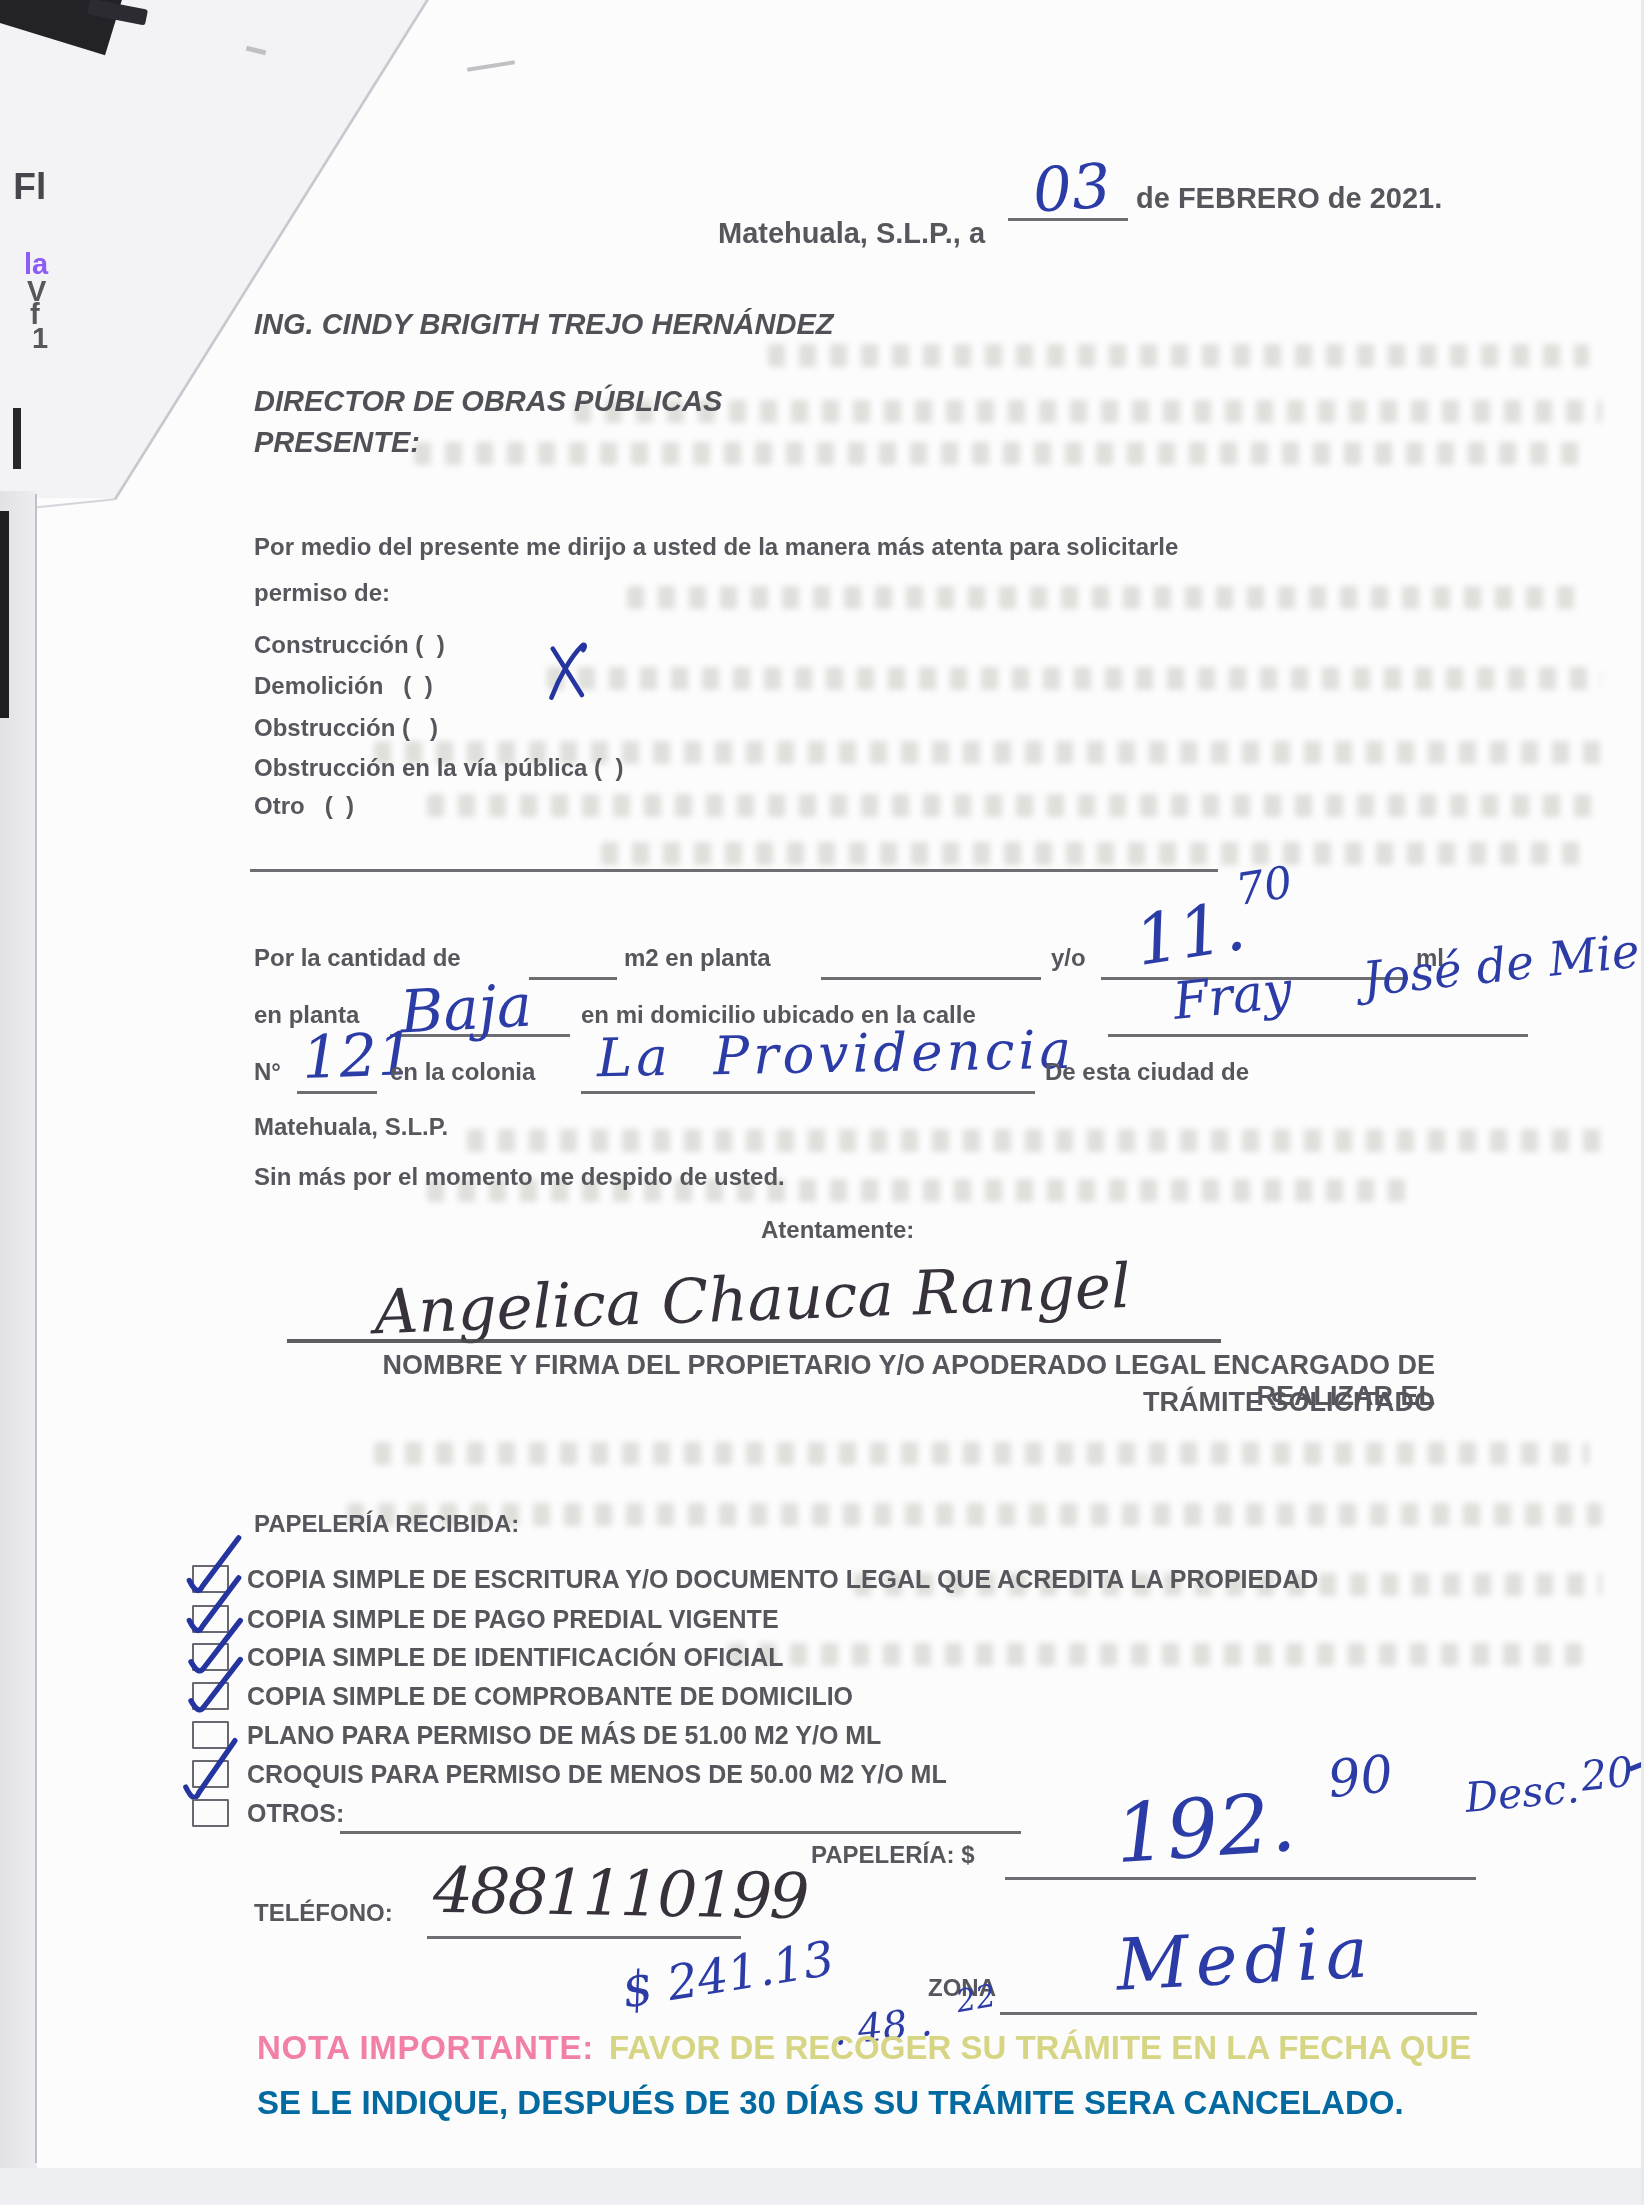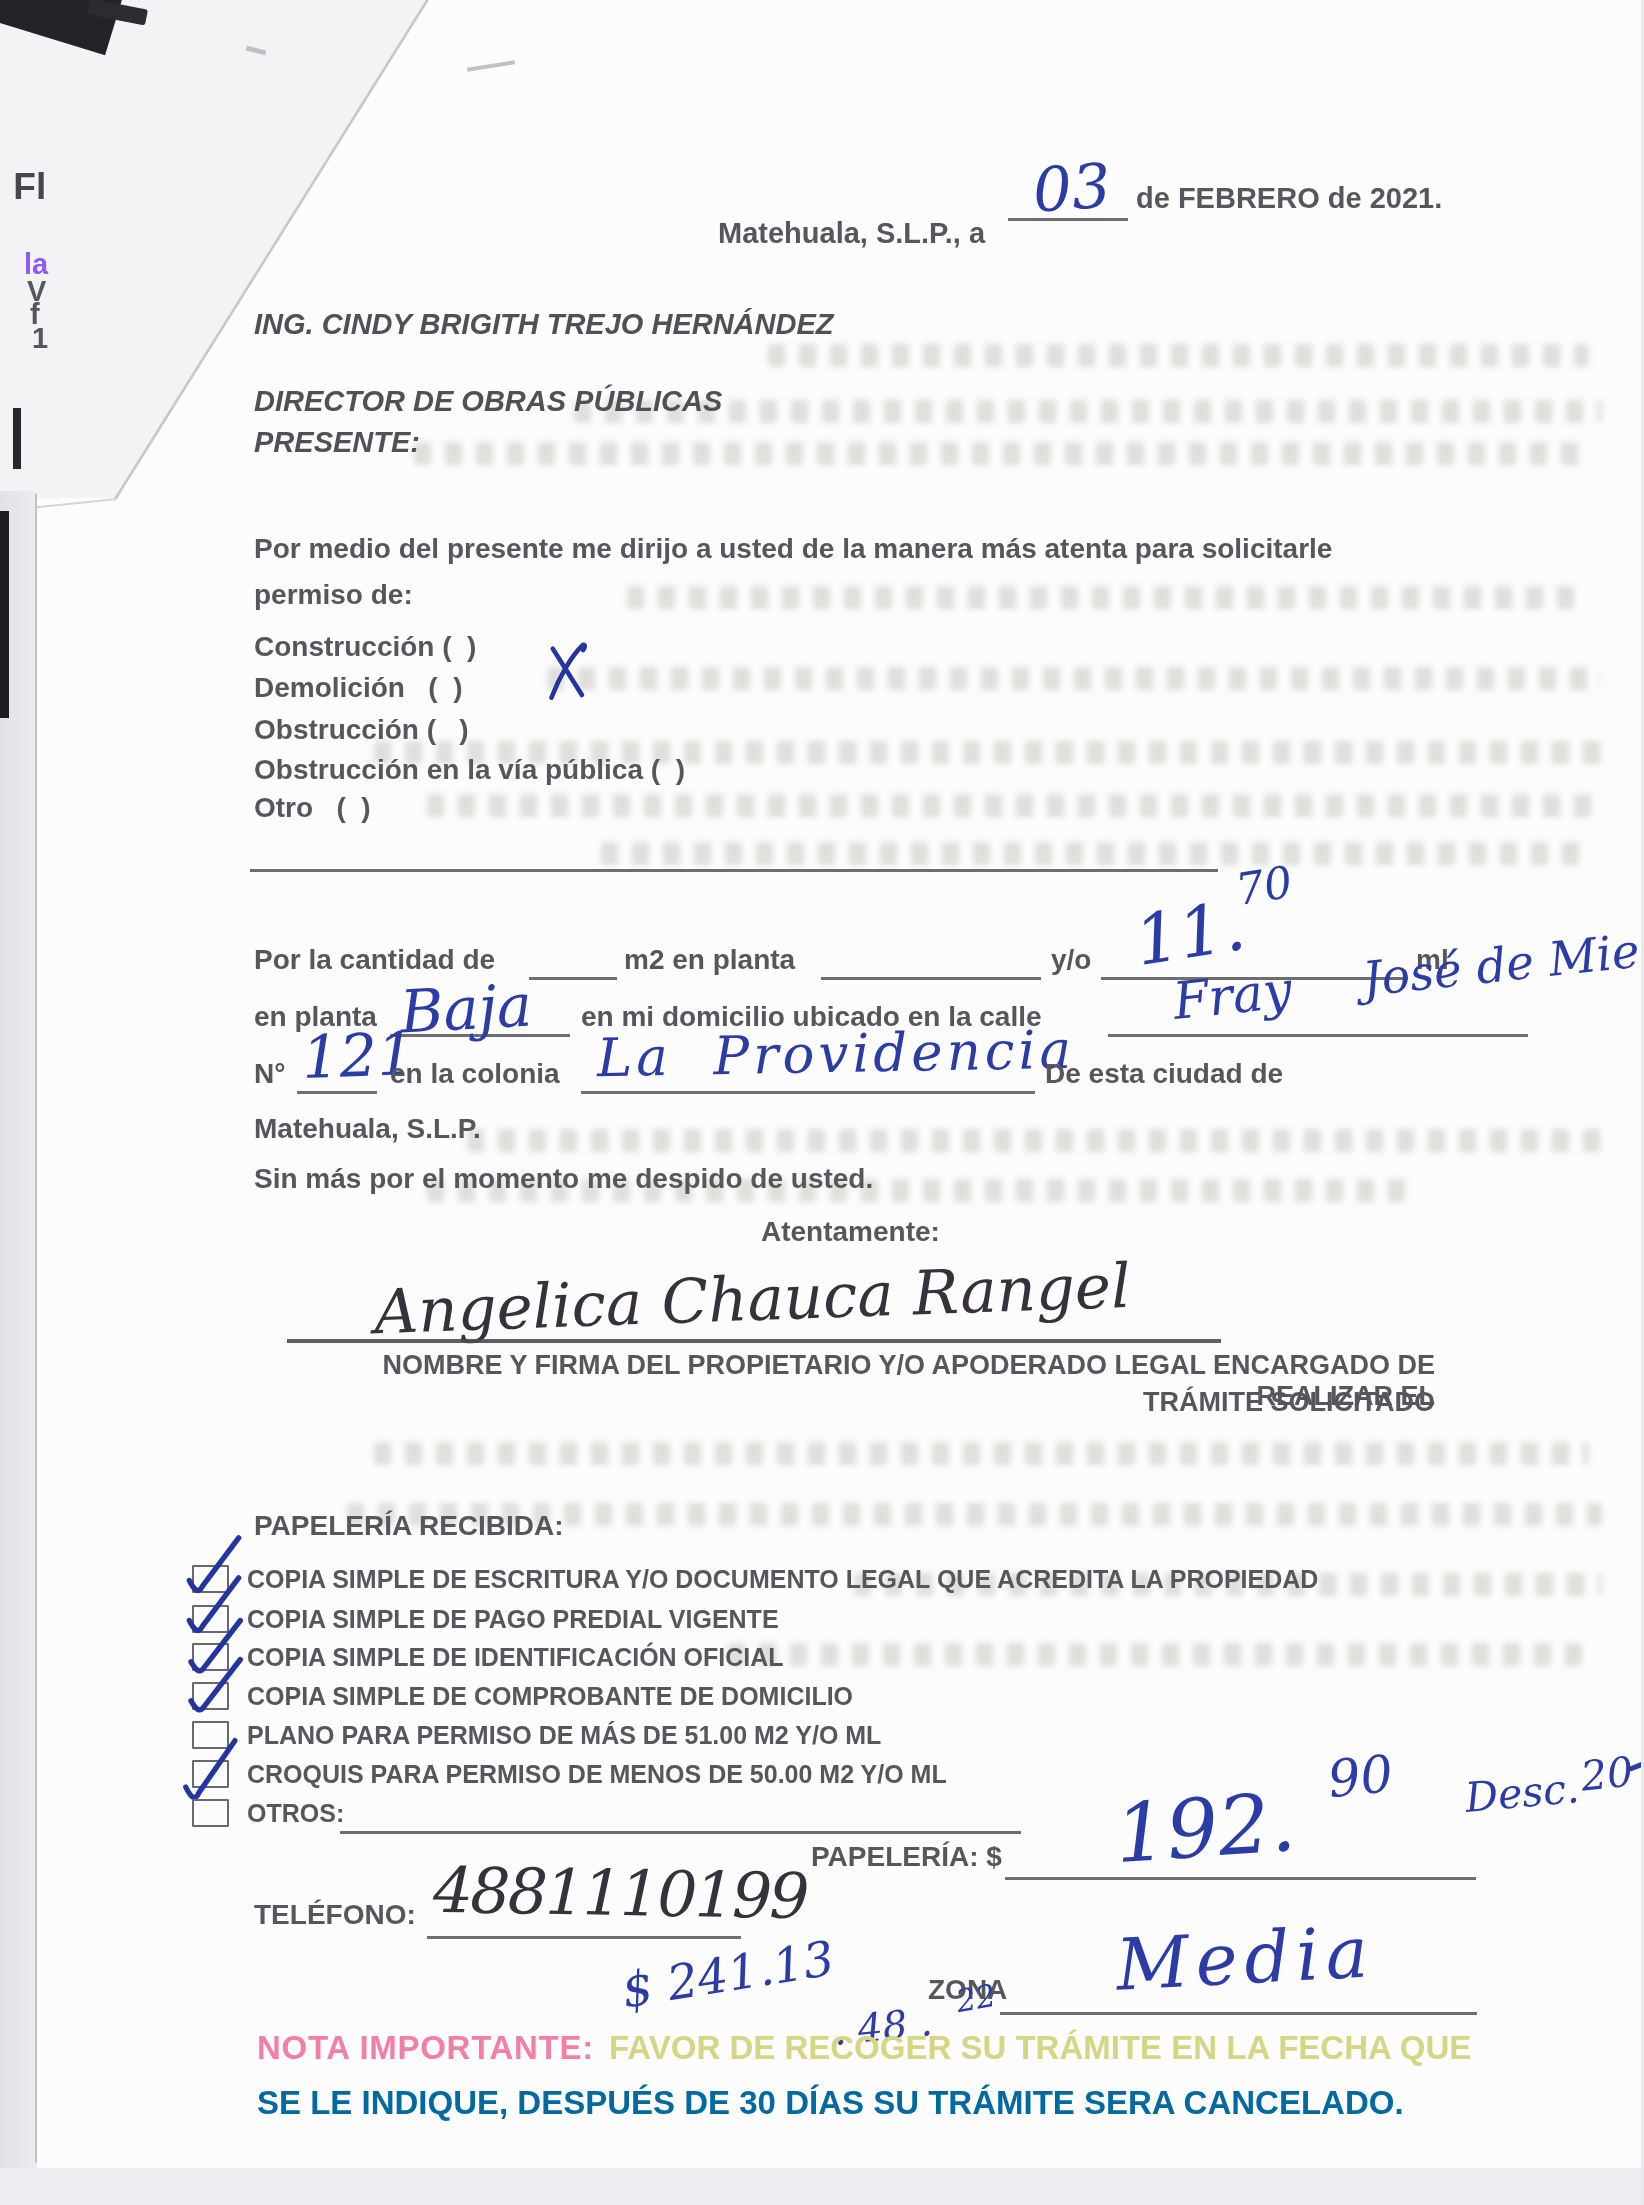--- a/index.html
+++ b/index.html
@@ -1,19 +1,19 @@
 <!DOCTYPE html>
 <html style="font-size:10.7px"><head>
 <meta charset="utf-8">
 <style>
   html,body{margin:0;padding:0;background:#e8e9ec;}
   #page{position:relative;width:1641px;height:2205px;background:#fcfcfd;overflow:hidden;
         font-family:"Liberation Sans",sans-serif;}
   .abs{position:absolute;white-space:pre;}
-  .t{font-weight:bold;color:#56565c;font-size:28px;}
+  .t{font-weight:bold;color:#56565c;font-size:24px;}
   .it{font-style:italic;}
   .ul{position:absolute;background:#5e5e63;height:2.7px;opacity:.9;}
   .hand{position:absolute;white-space:pre;font-family:"DejaVu Serif",serif;font-style:italic;color:#2c3ca6;}
   .hand-dark{color:#36313b;}
   .ghost{position:absolute;height:23px;filter:blur(3.3px);opacity:.33;border-radius:4px;
          background:repeating-linear-gradient(90deg,#a3a396 0 17.4px,rgba(0,0,0,0) 17.4px 31px);}
   .box{position:absolute;width:33px;height:24px;border:2.7px solid #686870;border-radius:1.3px;background:transparent;}
   .check{position:absolute;width:64px;height:67px;}
   .check svg,.xmark svg{overflow:visible;display:block;}
   .fold{position:absolute;left:0;top:0;width:100%;height:100%;pointer-events:none;

